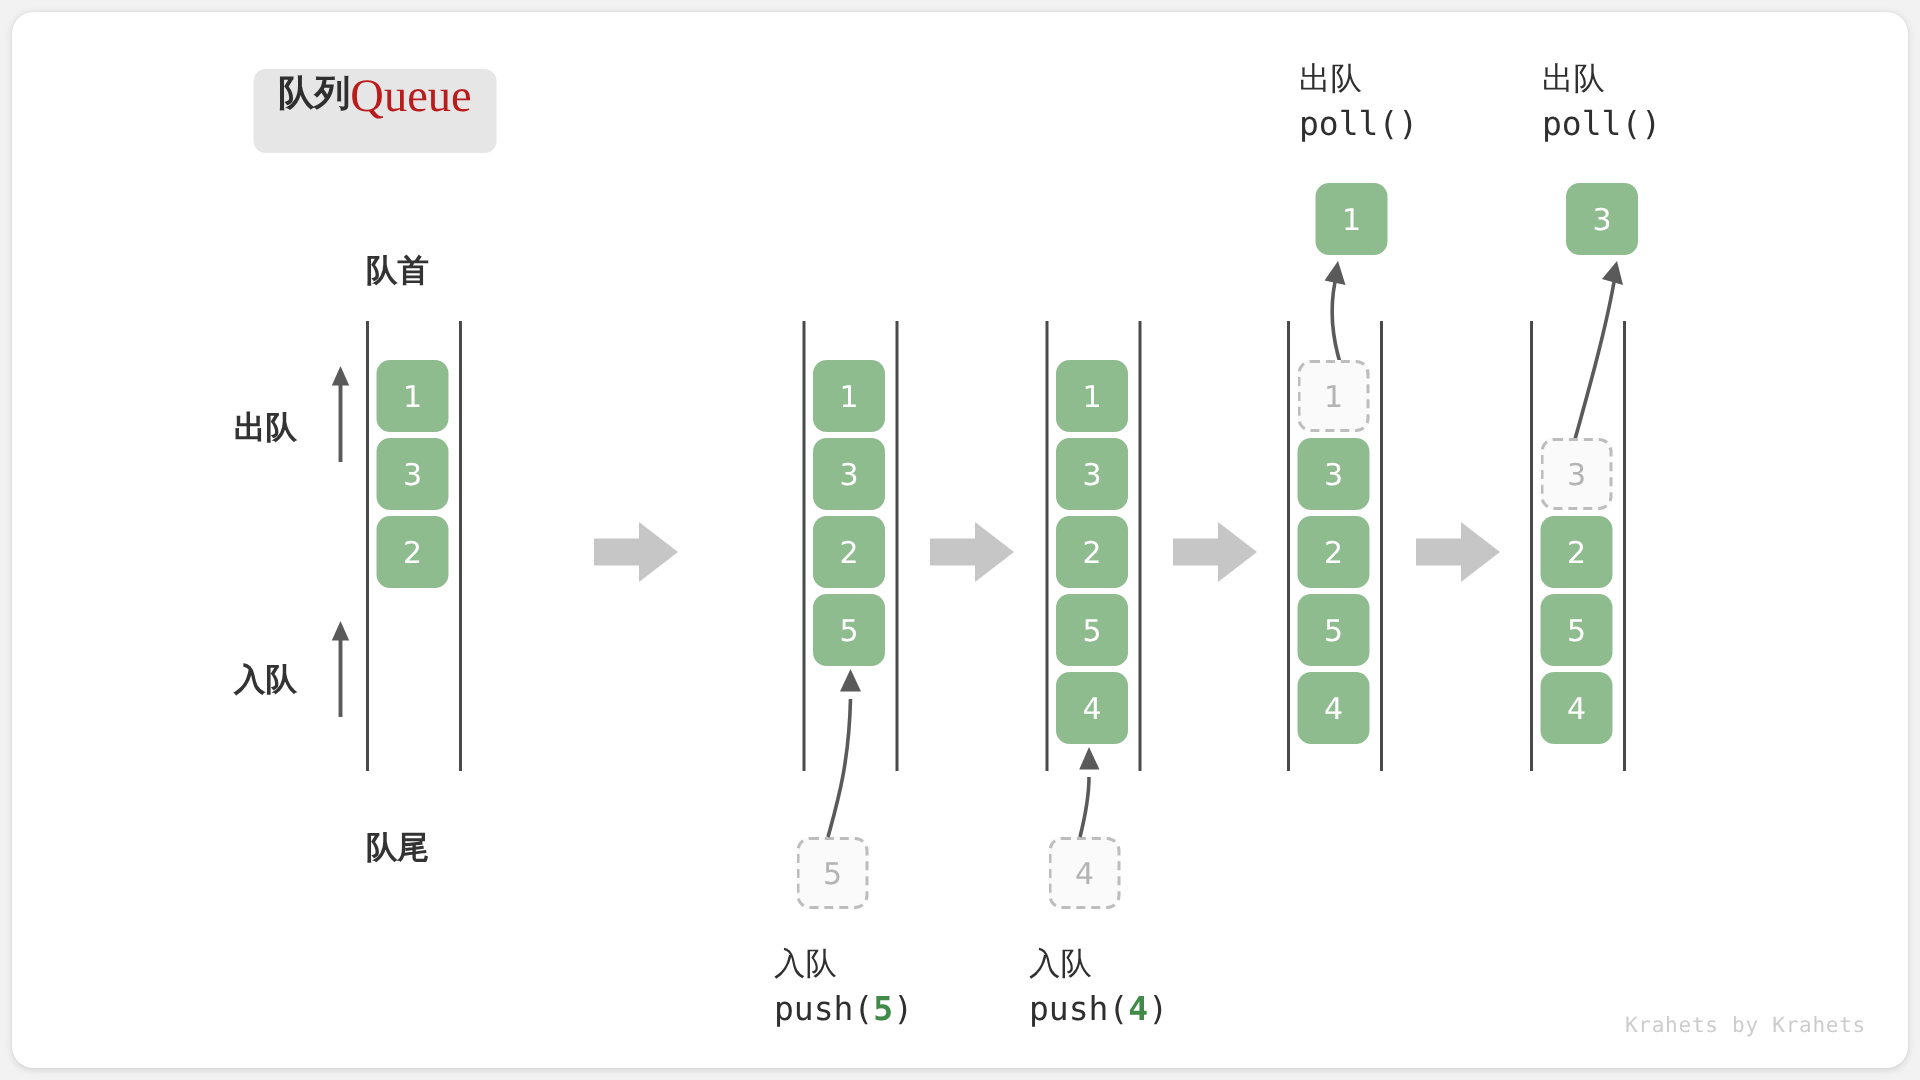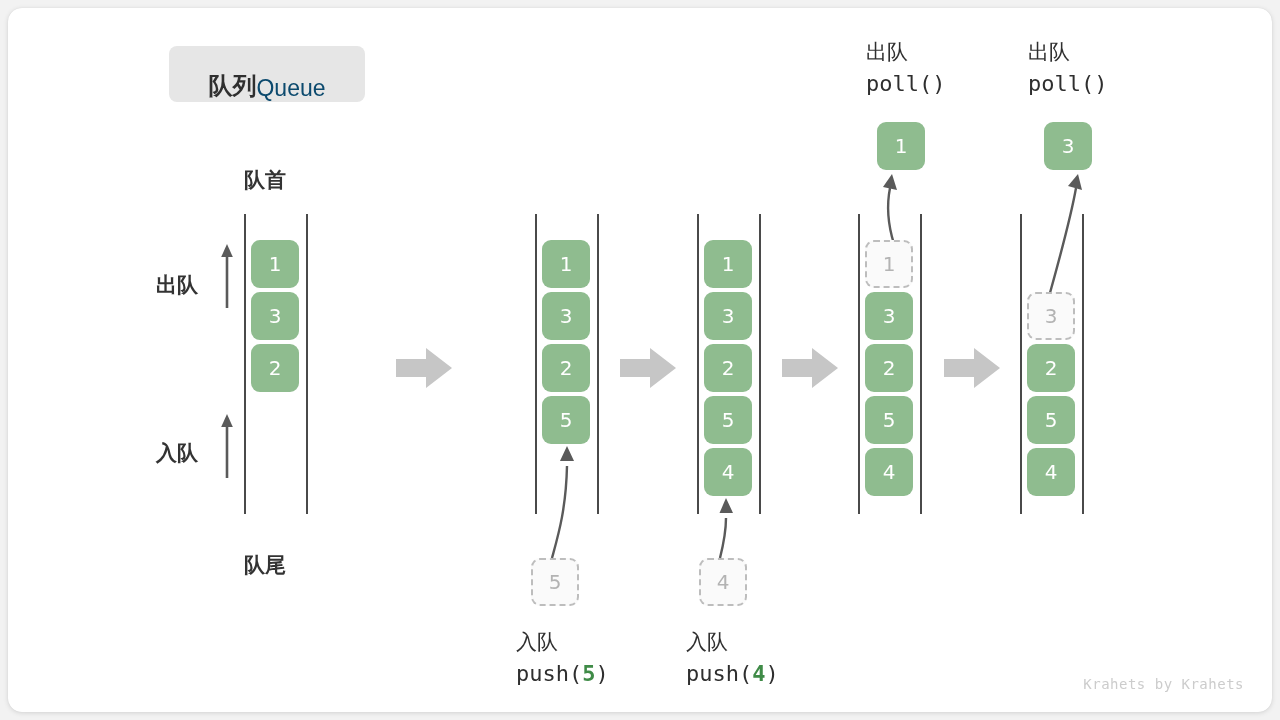--- a/index.html
+++ b/index.html
@@ -16,32 +16,32 @@
     background: #ffffff;
     border-radius: 14px;
     box-shadow: 0 1px 5px rgba(0,0,0,0.13), 0 0 1px rgba(0,0,0,0.10);
     overflow: hidden;
   }
   .abs { position: absolute; }
 
   
   #title-badge {
     left: 161px; top: 38px;
-    width: 196px; height: 56px;
+    width: 162px; height: 56px;
     background: #e6e6e6;
     border-radius: 8px;
-    display: flex; align-items: flex-end; justify-content: center;
+    display: flex; align-items: flex-start; justify-content: center;
   }
   #title-badge .cn {
     font-size: 24px; font-weight: bold; color: #2f2f2f;
     font-family: "DejaVu Sans", "Liberation Sans", sans-serif;
   }
   #title-badge .en {
-    font-size: 23px; color: #0c4a6e;
-    font-family: Liberation Sans, sans-serif;
+    font-size: 31px; color: #b91c1c;
+    font-family: Liberation Serif, serif;
   }
 
   
   .cn-bold {
     font-size: 21px; font-weight: bold; color: #333333;
     font-family: "DejaVu Sans", "Liberation Sans", sans-serif;
     white-space: nowrap;
   }
   .cn-reg {
     font-size: 21px; color: #2f2f2f;

